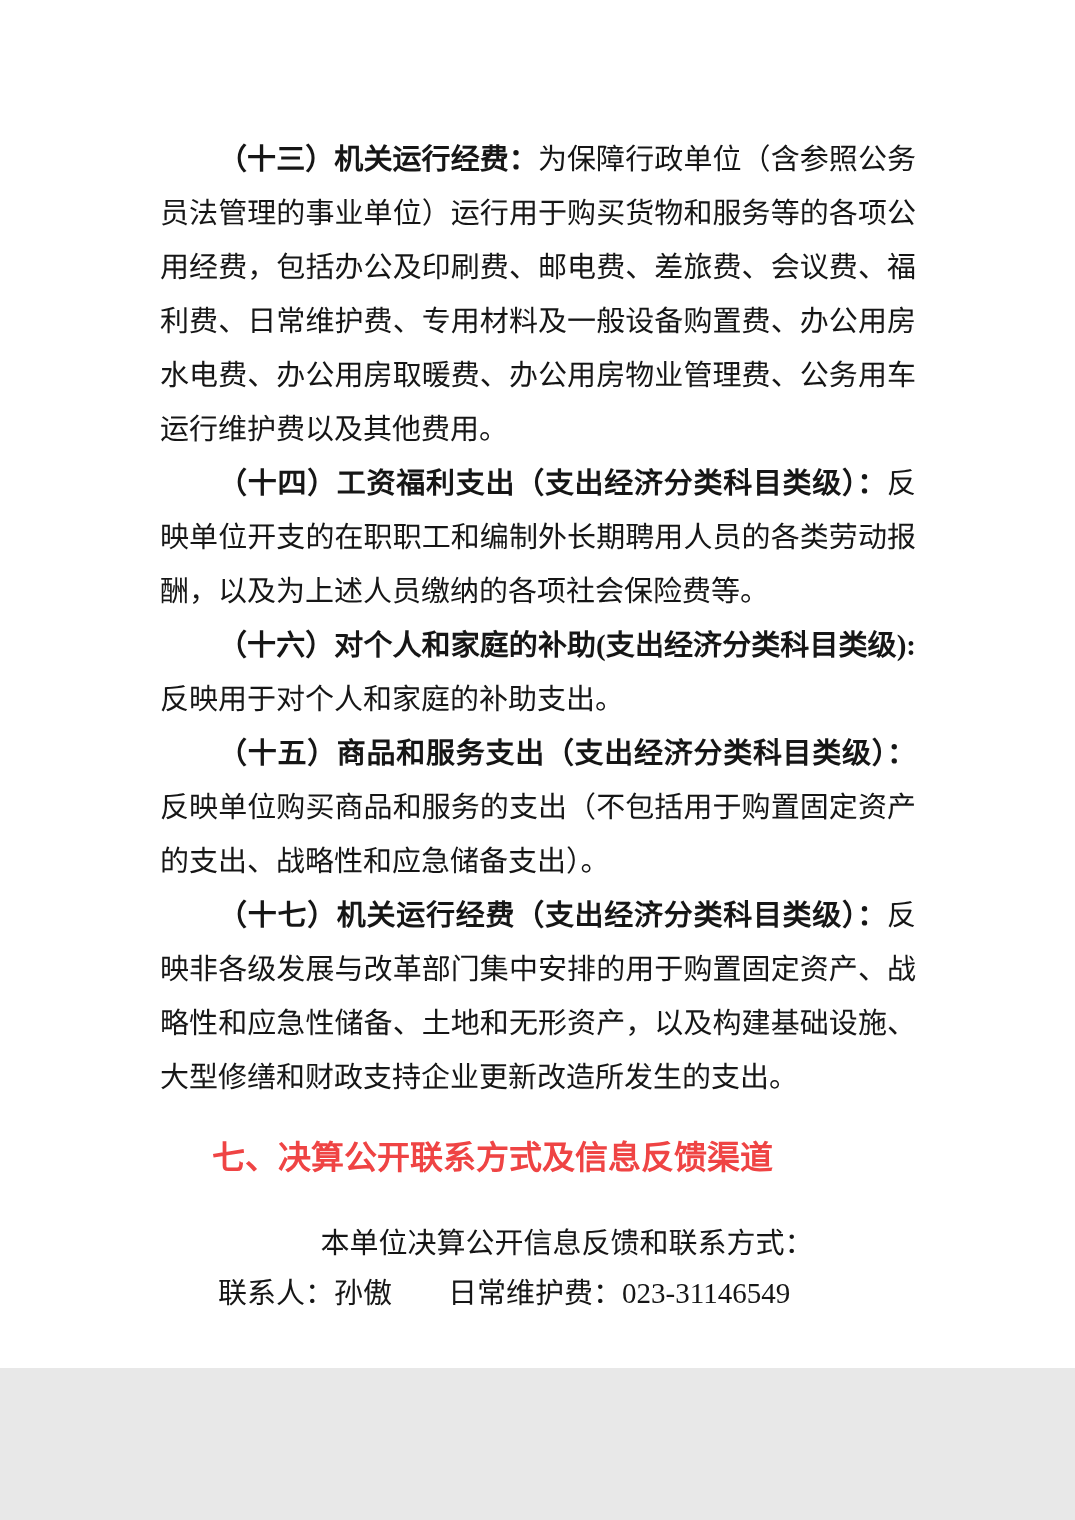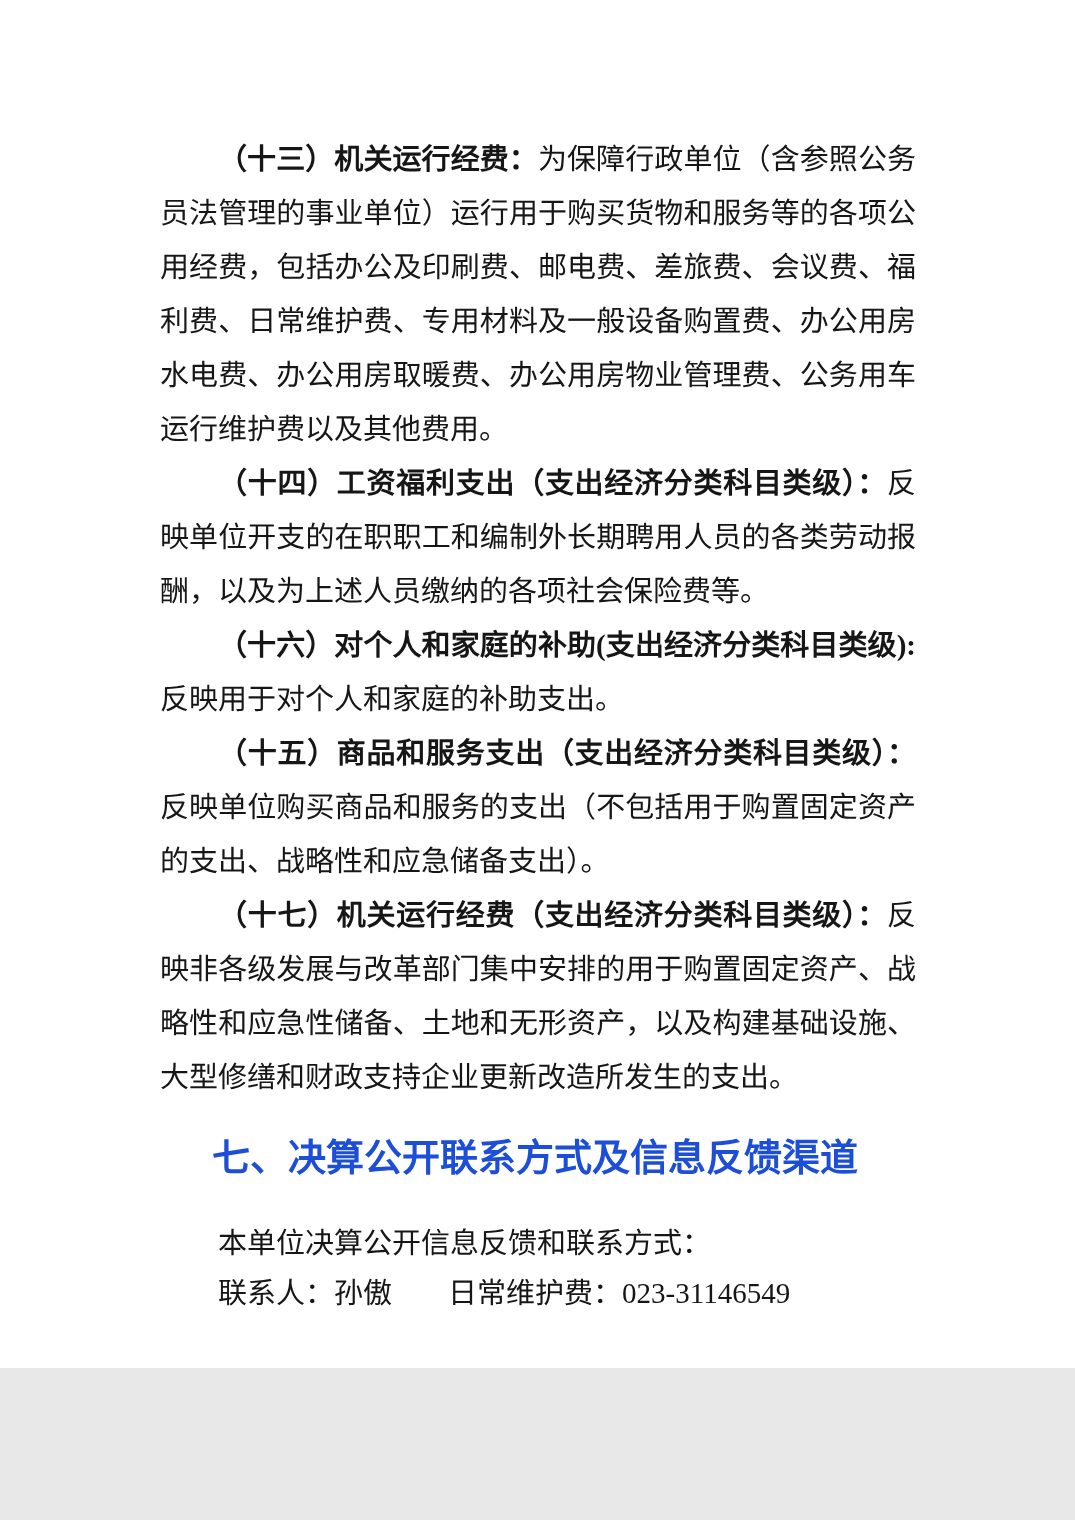--- a/index.html
+++ b/index.html
@@ -34,29 +34,30 @@
     line-break: strict;
   }
   .para .lead {
     font-weight: bold;
   }
   .section-heading {
     margin: 26px 0 0 0;
     padding-left: 52px;
     font-family: "Liberation Sans", "DejaVu Sans", sans-serif;
     font-weight: bold;
-    font-size: 38px;
+    font-size: 33px;
     line-height: 56px;
-    color: #1d4ed8;
+    color: #ef4444;
   }
   .contact-intro {
     margin: 32px 0 0 0;
     font-size: 29px;
     line-height: 50px;
     text-indent: 2em;
+    text-align: center;
   }
   .contact-line {
     margin: 0;
     font-size: 29px;
     line-height: 50px;
     text-indent: 2em;
   }
   .contact-gap {
     display: inline-block;
     width: 56px;

